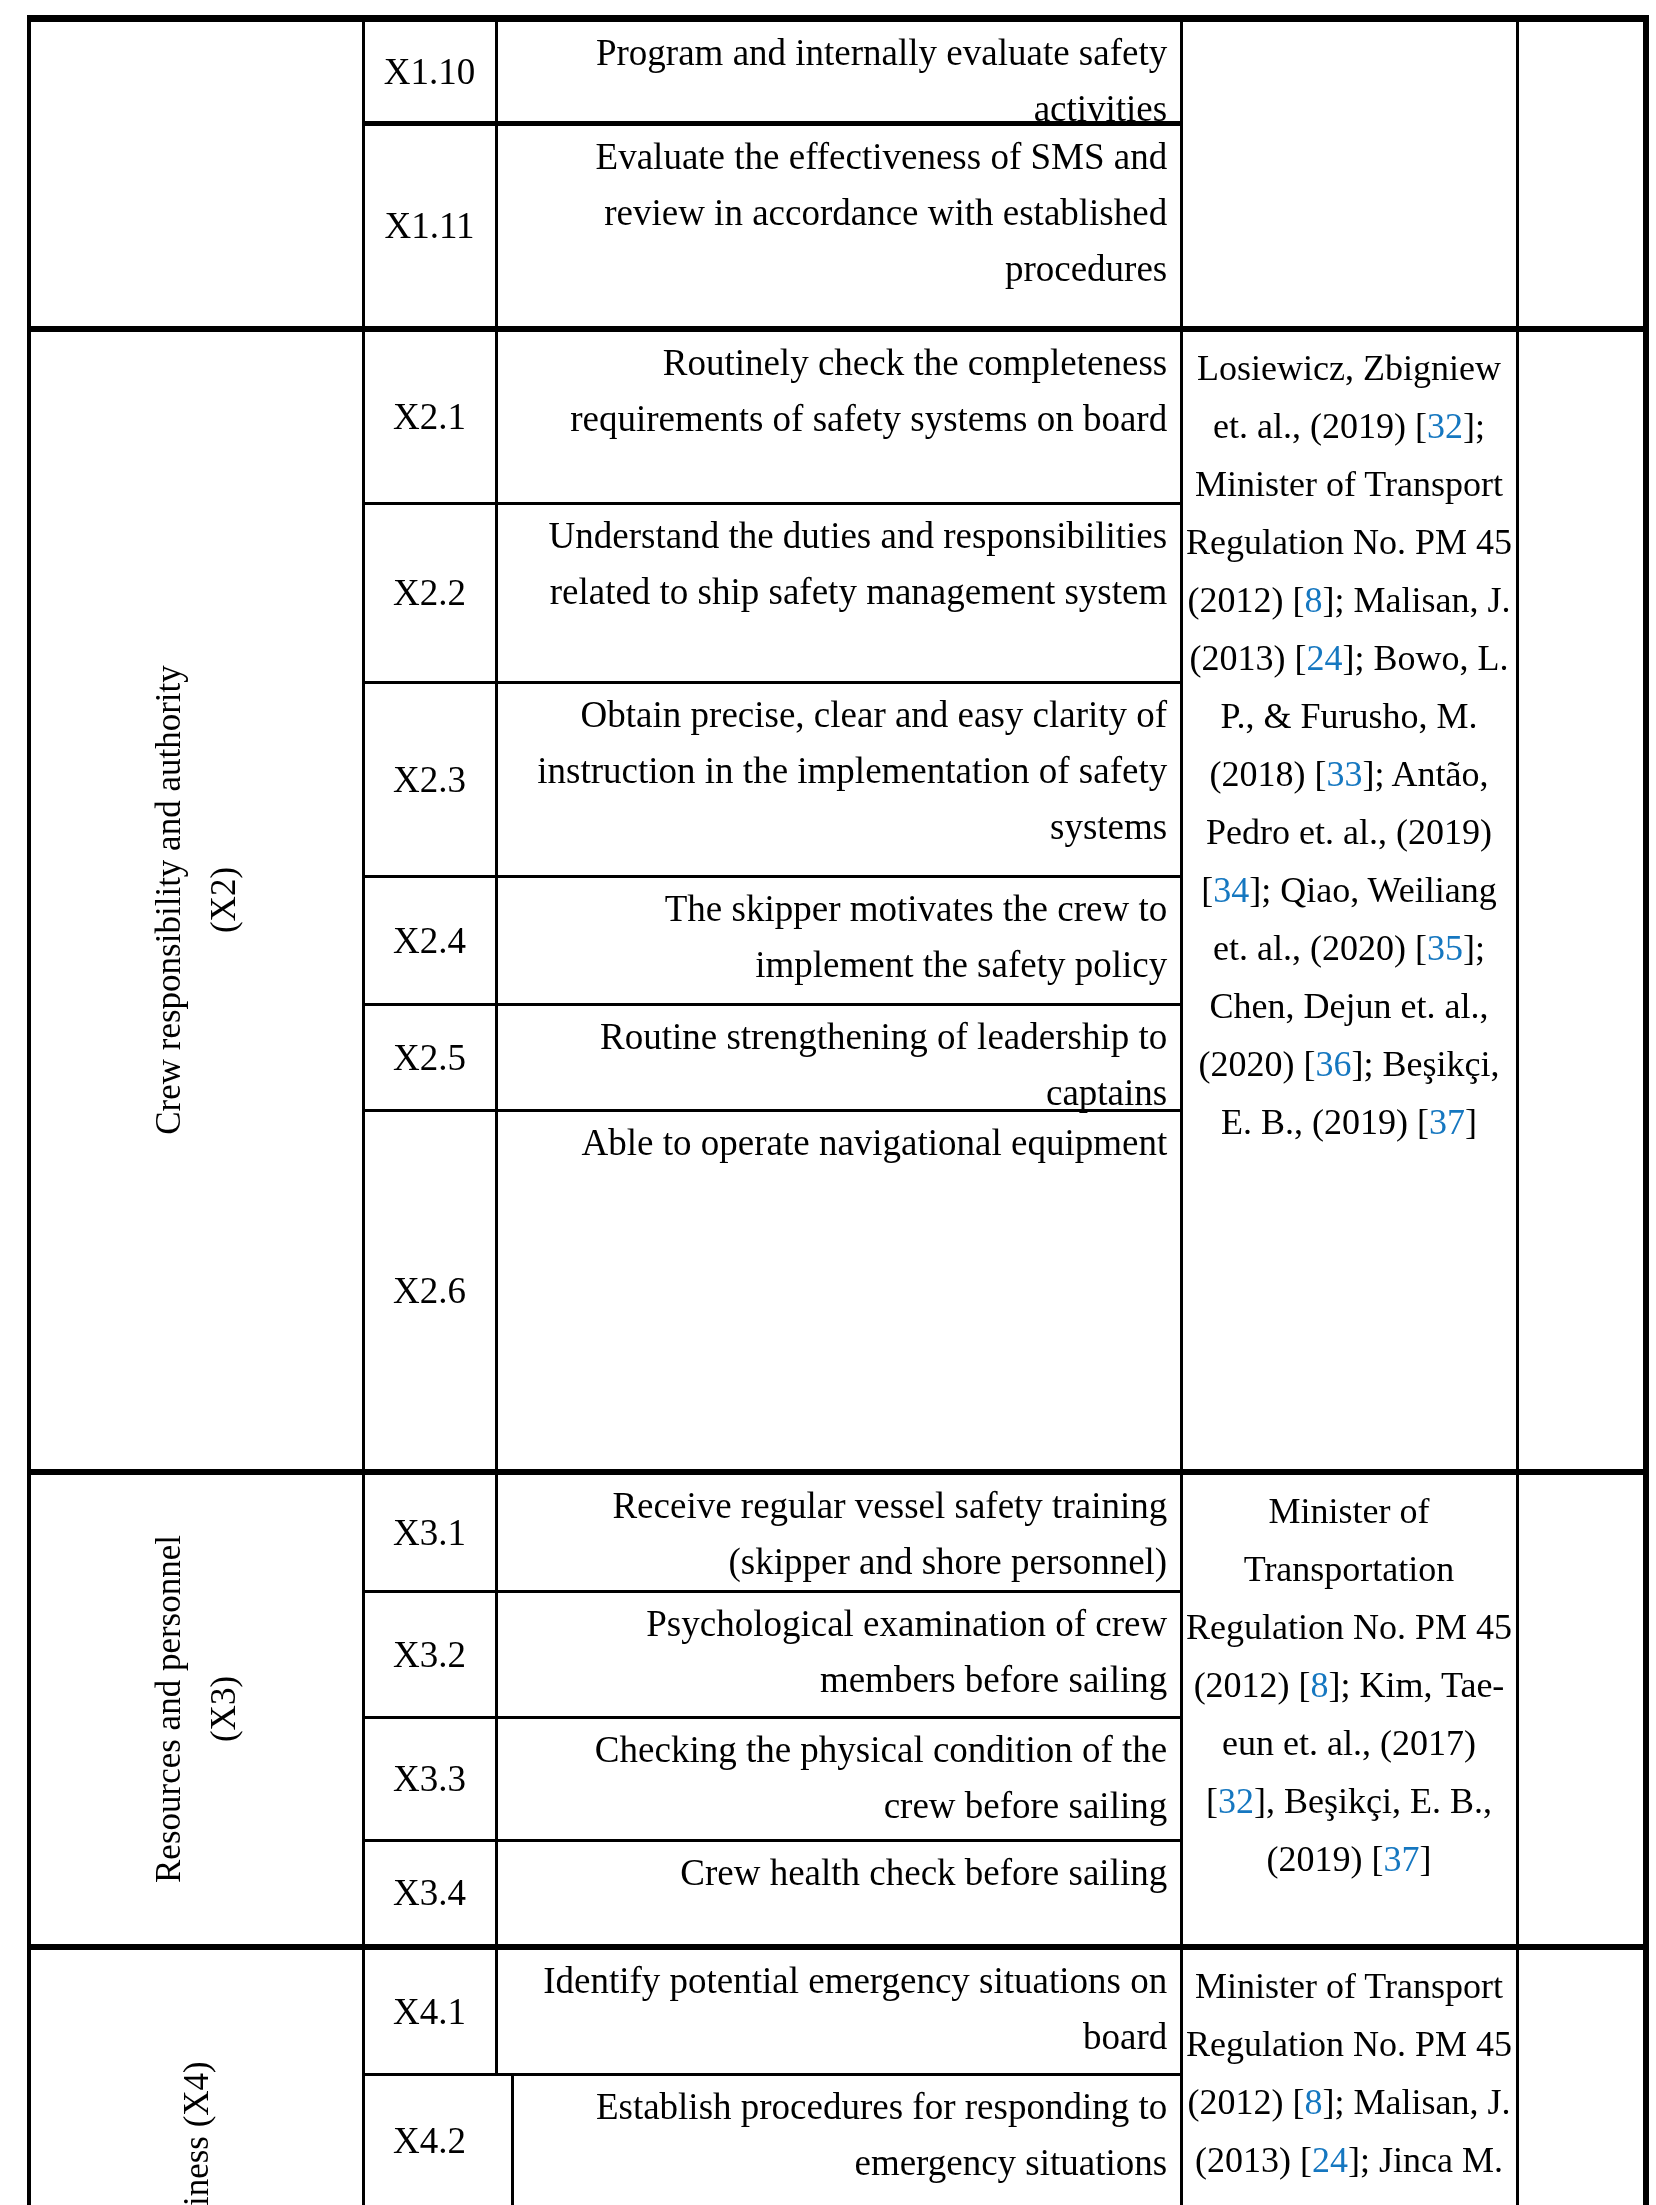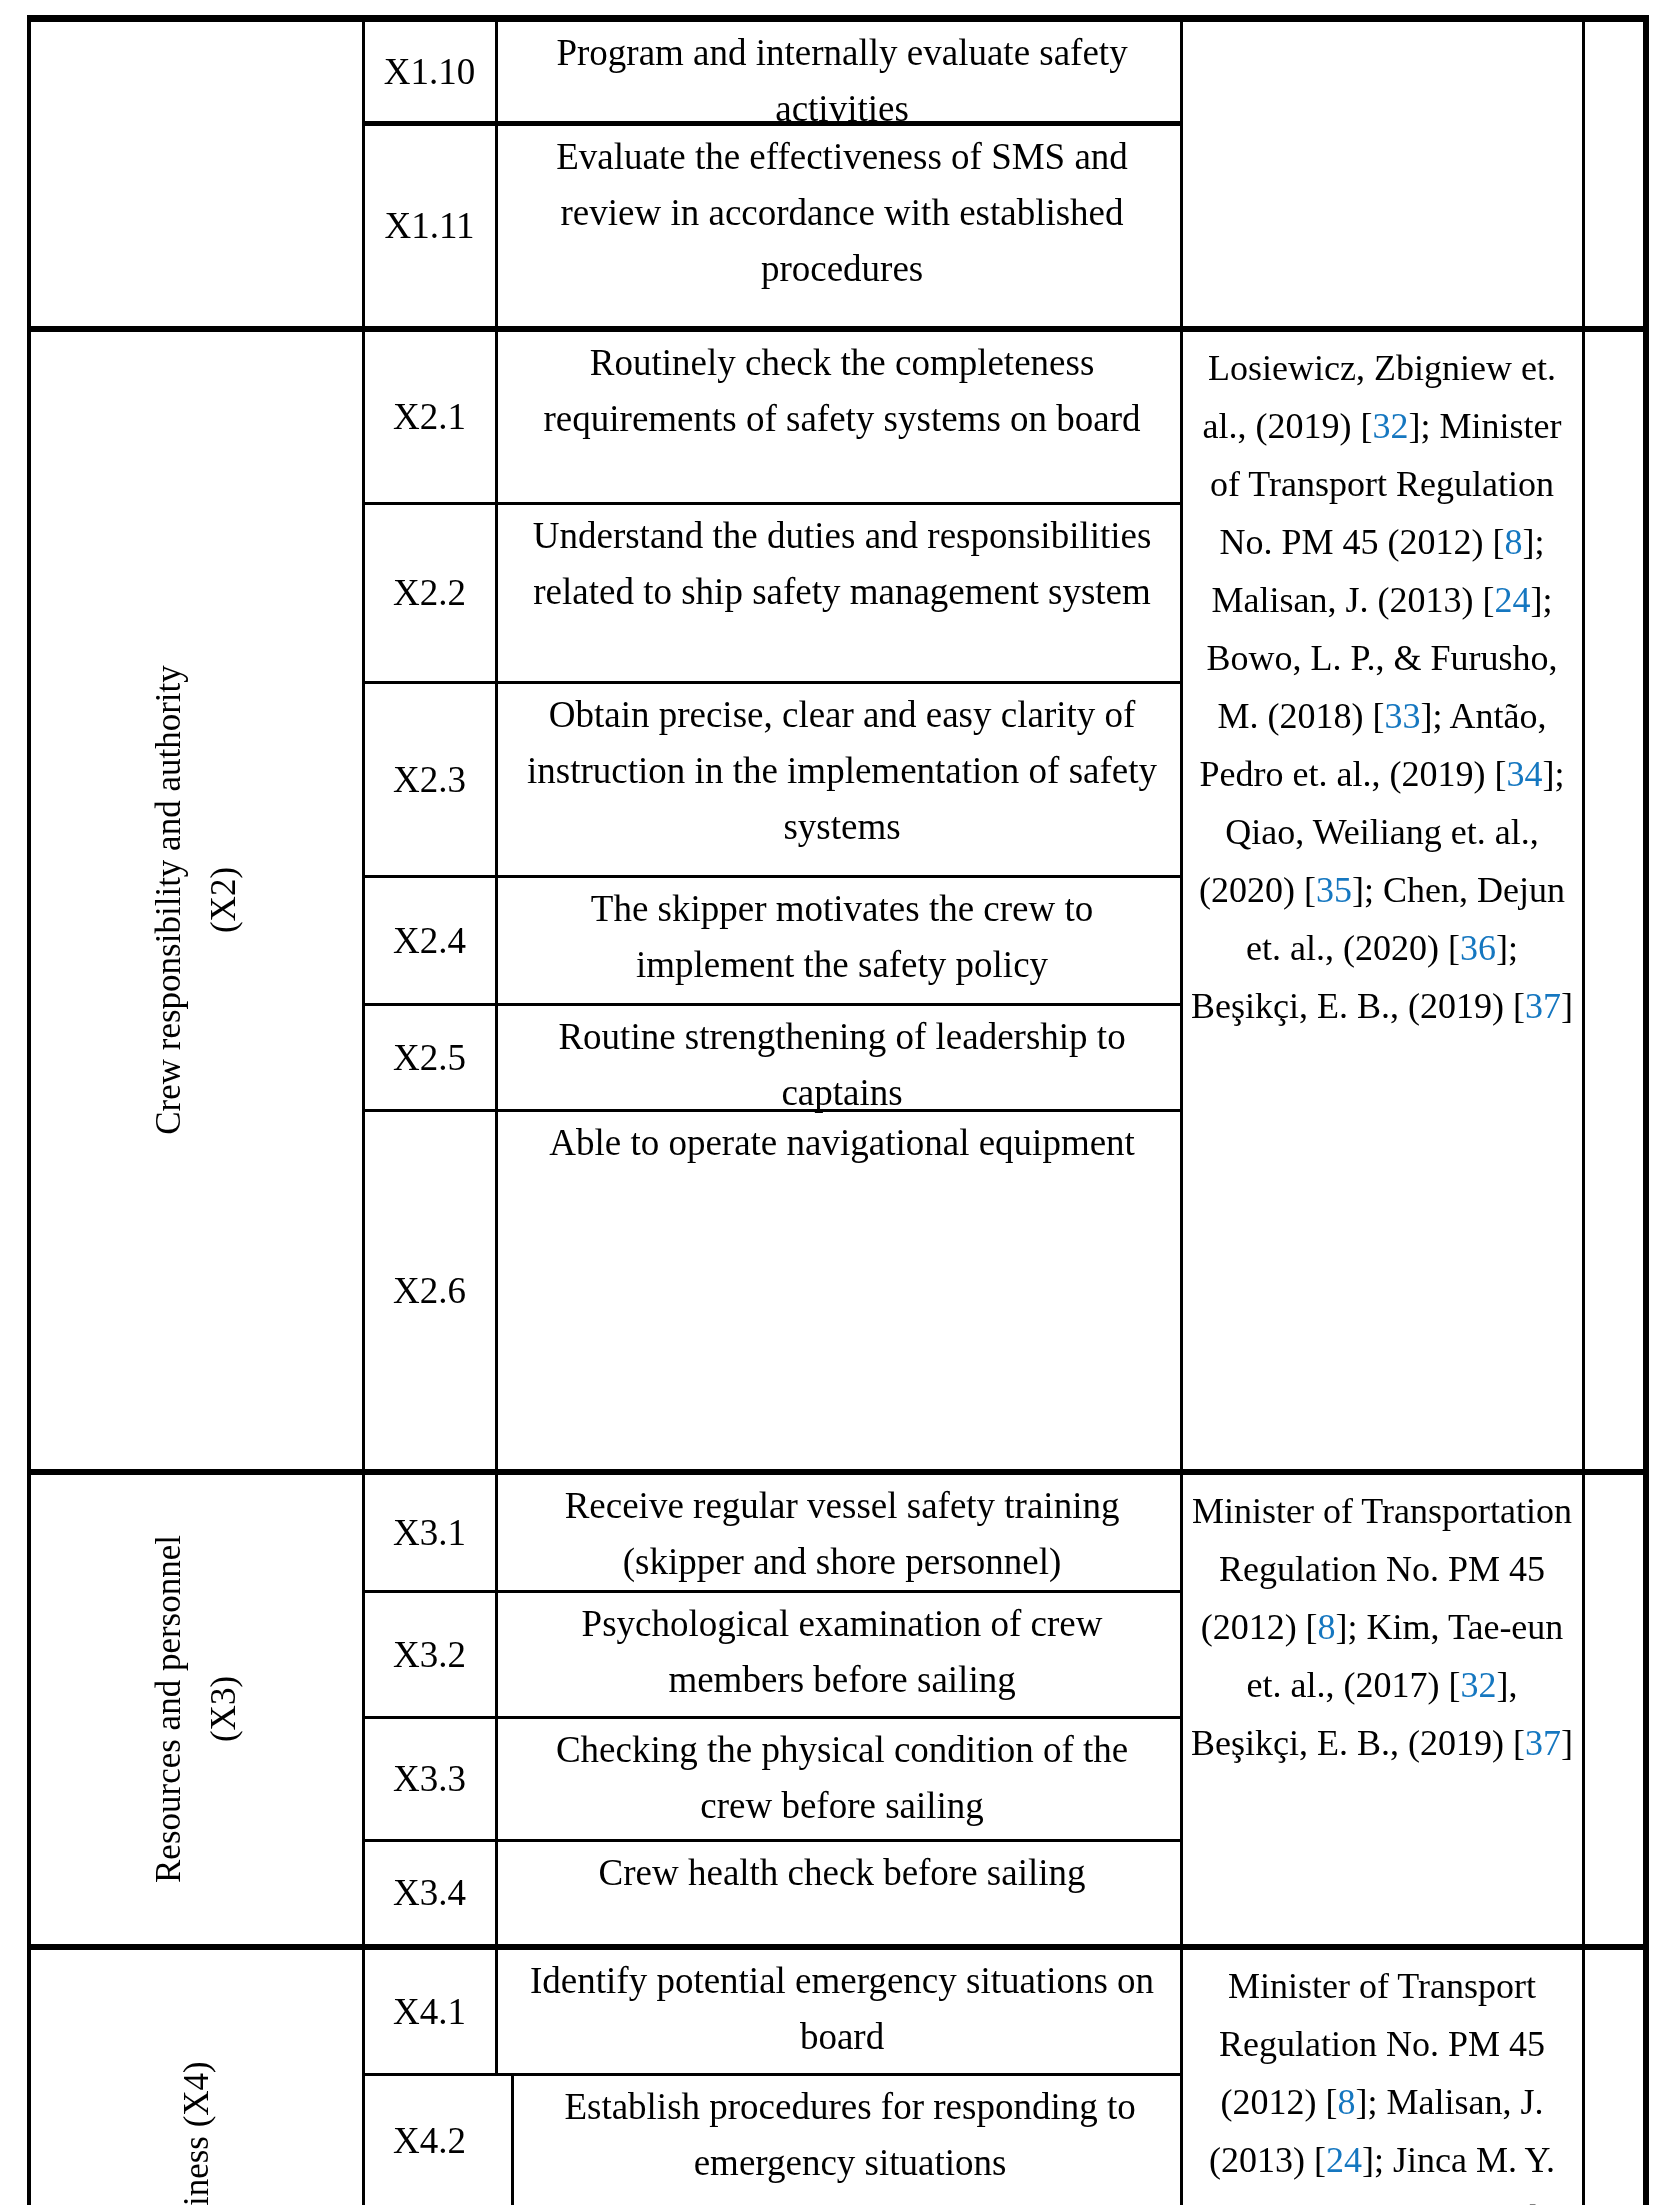--- a/index.html
+++ b/index.html
@@ -56,24 +56,24 @@
     font-size: 37px;
     white-space: nowrap;
   }
   .desc-cell {
     flex: 1;
     box-sizing: border-box;
     border-left: 3.1px solid #000000;
     padding: 3.5px 12.3px 0 19.4px;
     font-size: 37px;
     line-height: 56px;
-    text-align: center;
+    text-align: right;
   }
   .refs-cell {
-    width: 402px; flex: none;
+    width: 336px; flex: none;
     box-sizing: border-box;
     border-left: 3.1px solid #000000;
     padding: 7px 3.5px 0 3.5px;
     font-size: 36px;
     line-height: 58px;
     text-align: center;
   }
   .factor-cell {
     flex: 1;
     box-sizing: border-box;

